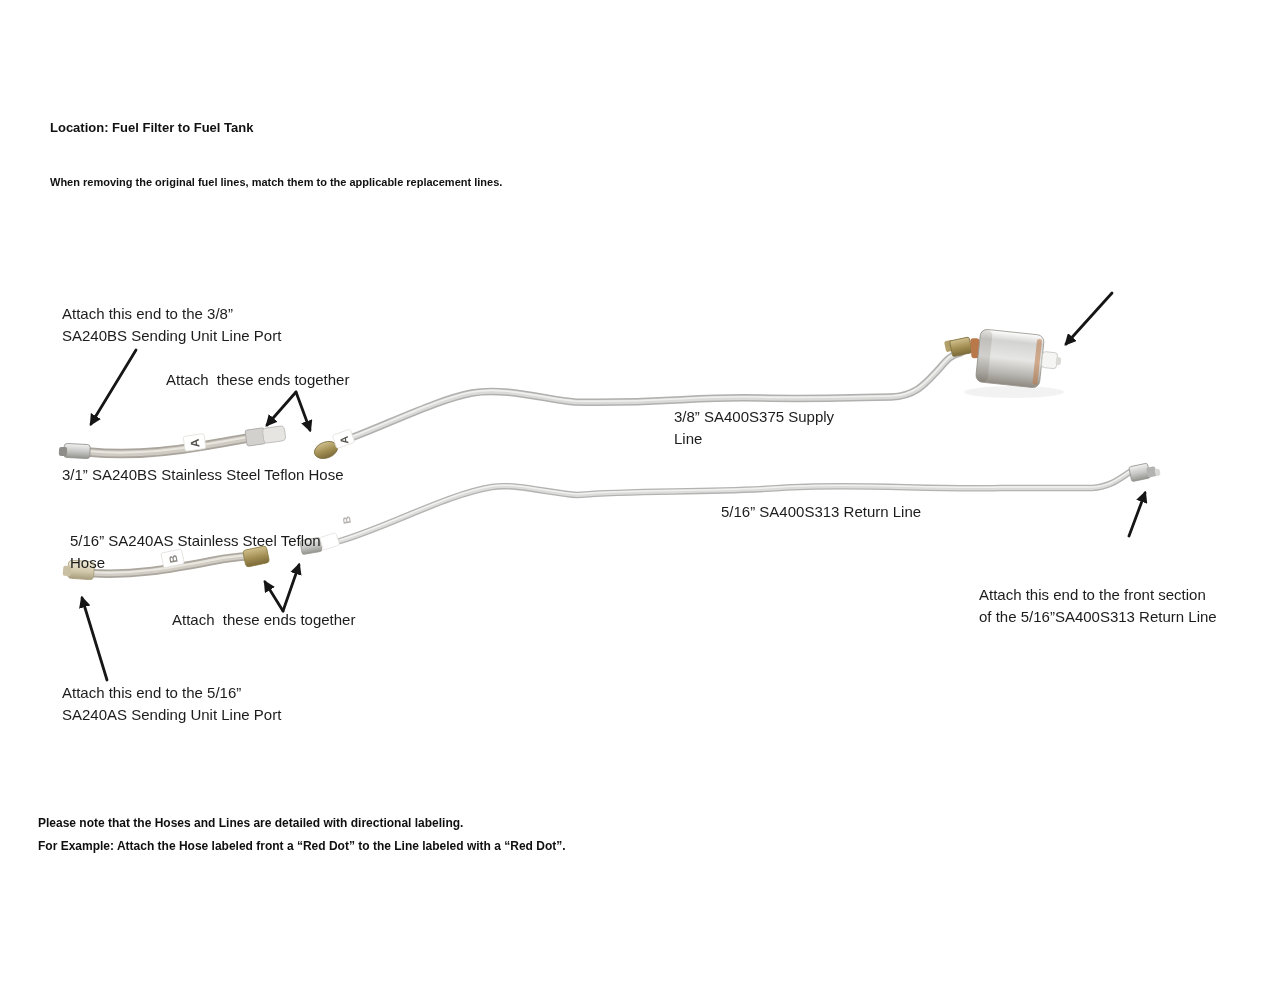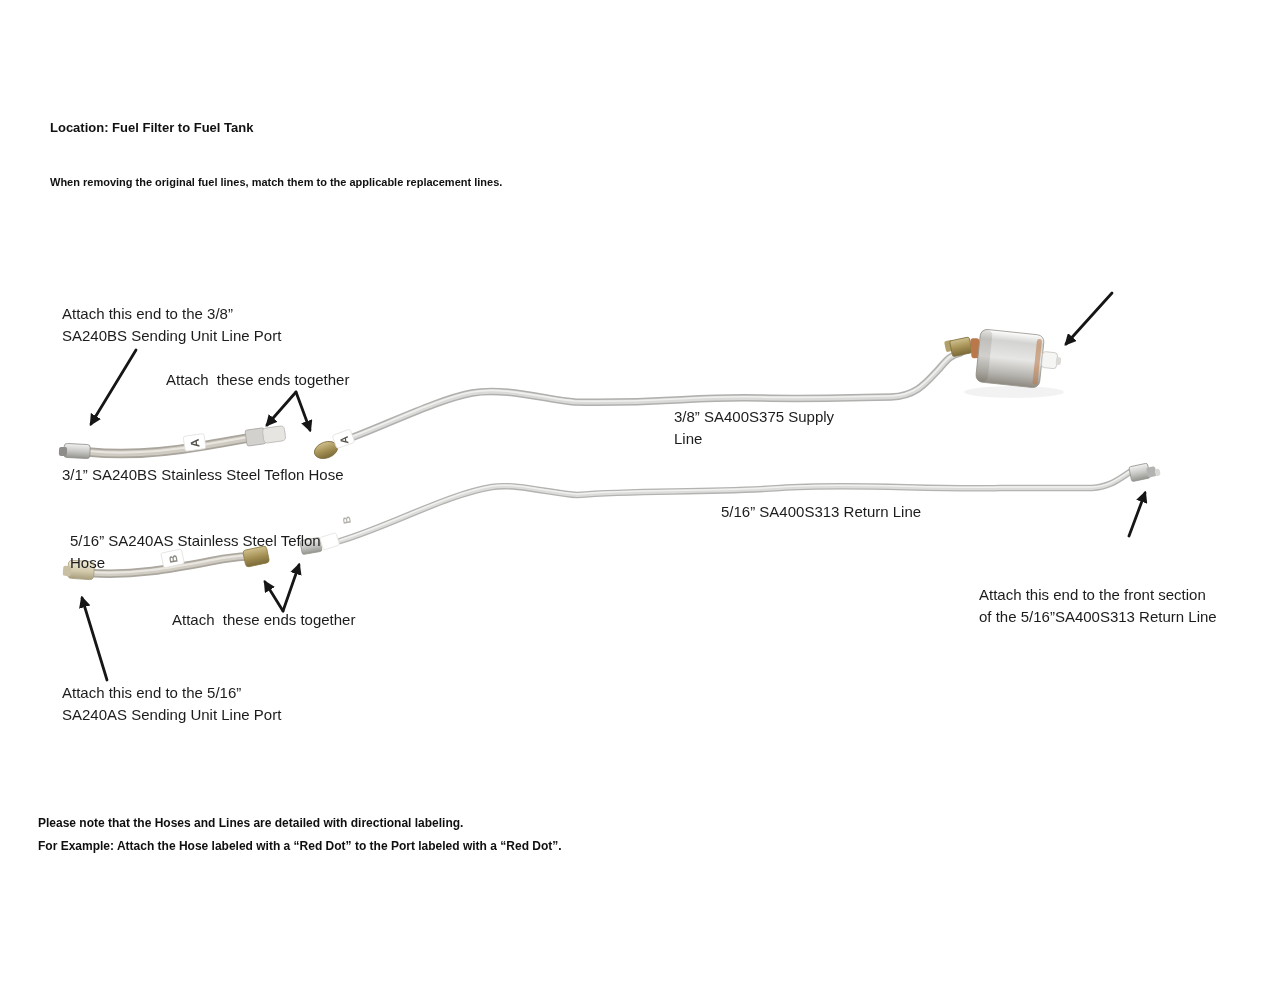--- a/index.html
+++ b/index.html
@@ -139,15 +139,15 @@
 
   <div class="ann nowrap" style="left:682px; top:501px;margin-left:39px;">5/16” SA400S313 Return Line</div>
 
   <div class="ann pre" style="left:172px; top:609px;">Attach  these ends together</div>
 
   <div class="ann" style="left:62px; top:682px; width:245px;">Attach this end to the 5/16” SA240AS Sending Unit Line Port</div>
 
   <div class="ann" style="left:979px; top:536px; width:238px;margin-top:48px;">Attach this end to the front section of the 5/16”SA400S313 Return Line</div>
 
   <div class="note" style="top:812px;">Please note that the Hoses and Lines are detailed with directional labeling.</div>
-  <div class="note" style="top:835px;">For Example: Attach the Hose labeled with a “Red Dot” to the Port labeled with a “Red Dot”.</div>
+  <div class="note" style="top:835px;">For Example: Attach the Hose labeled front a “Red Dot” to the Line labeled with a “Red Dot”.</div>
 
 </div>
 
 </body></html>

